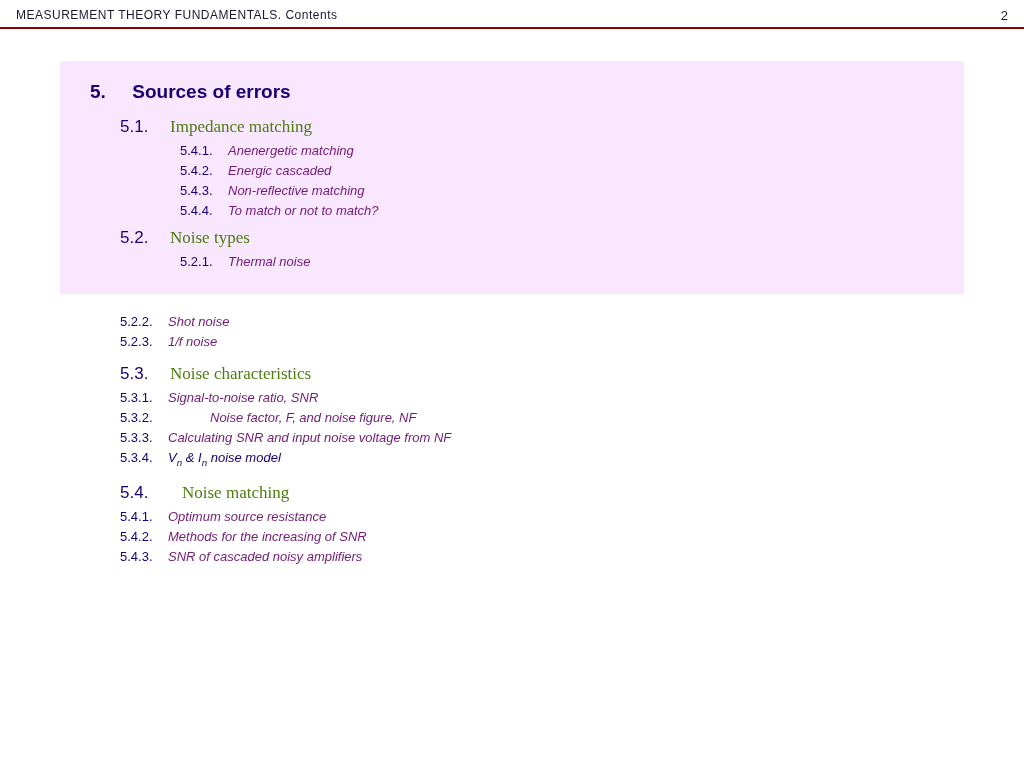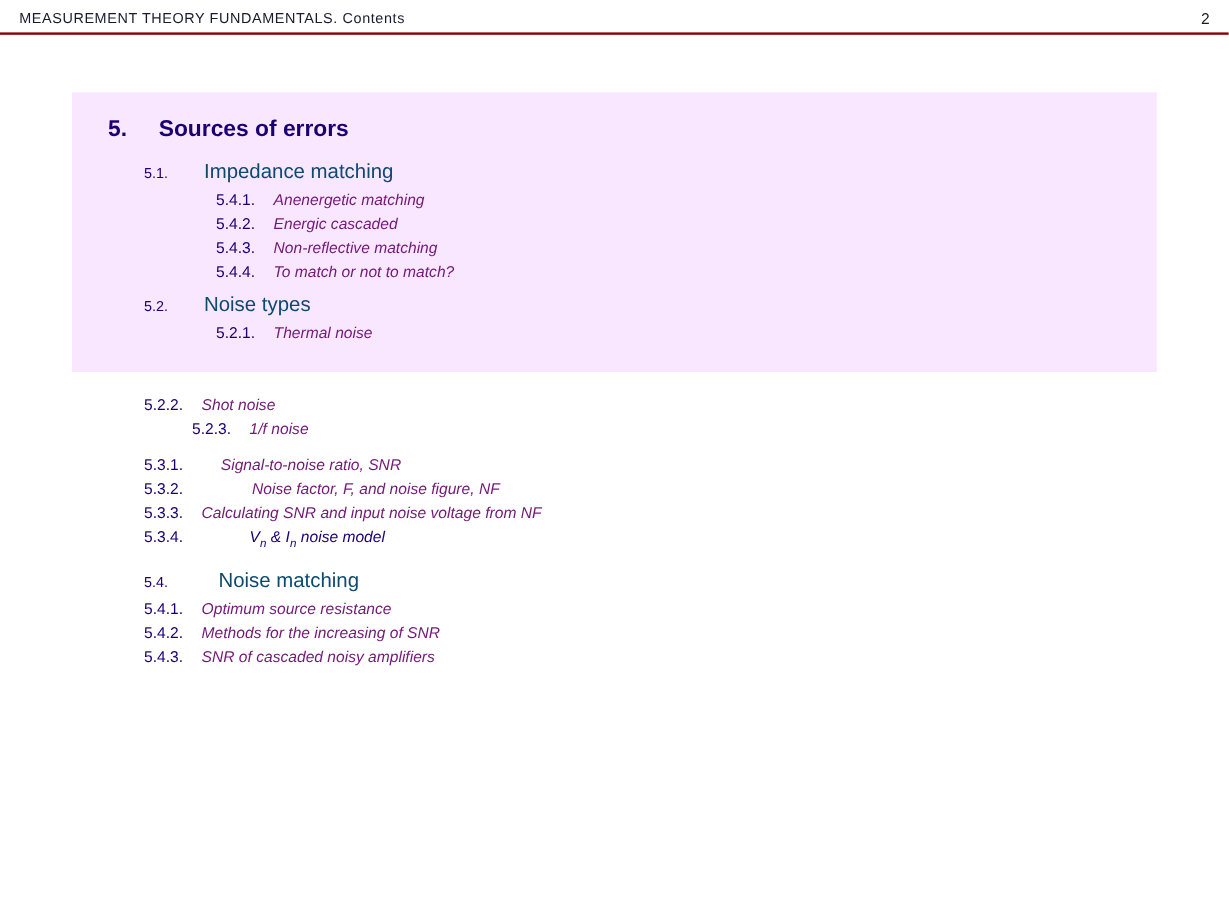--- a/index.html
+++ b/index.html
@@ -31,21 +31,21 @@
       letter-spacing: 0.5px;
     }
 
     .header-page {
       font-size: 13px;
       color: #1a1a2e;
     }
 
     
     .content {
-      padding: 48px 60px;
+      padding: 32px 60px;
     }
 
     
     .toc-box {
       background: #f9e6ff;
       border: none;
       padding: 20px 30px 20px 30px;
       margin-bottom: 20px;
     }
 
@@ -64,30 +64,31 @@
 
     
     .sub1 {
       display: flex;
       align-items: baseline;
       margin-bottom: 6px;
       padding-left: 30px;
     }
 
     .sub1 .num {
-      font-size: 12px;
+      font-size: 17px;
       color: #1a0070;
       min-width: 50px;
       font-weight: normal;
     }
 
     .sub1 .label {
       font-size: 17px;
-      color: #0c4a6e;
-      font-weight: normal;
+      color: #4d7c0f;
+      font-weight: normal;
+      font-family: Liberation Serif, serif;
     }
 
     
     .sub2 {
       display: flex;
       align-items: baseline;
       margin-bottom: 5px;
       padding-left: 90px;
     }
 
@@ -168,40 +169,44 @@
     </div>
 
   </div>
 
   <div class="toc-outside">
 
     <div class="sub2" style="padding-left:0;">
       <span class="num">5.2.2.</span>
       <span class="label">Shot noise</span>
     </div>
-    <div class="sub2" style="padding-left:0;margin-left:40px;">
+    <div class="sub2" style="padding-left:0;">
       <span class="num">5.2.3.</span>
       <span class="label">1/f noise</span>
     </div>
 
     <div class="spacer"></div>
 
-    <div class="sub2" style="padding-left:0;gap:16px;">
+    <div class="sub1" style="padding-left:0;">
+      <span class="num" style="min-width:50px;">5.3.</span>
+      <span class="label">Noise characteristics</span>
+    </div>
+    <div class="sub2" style="padding-left:0;">
       <span class="num">5.3.1.</span>
       <span class="label">Signal-to-noise ratio, SNR</span>
     </div>
     <div class="sub2" style="padding-left:0;gap:42px;">
       <span class="num">5.3.2.</span>
       <span class="label">Noise factor, F, and noise figure, NF</span>
     </div>
     <div class="sub2" style="padding-left:0;">
       <span class="num">5.3.3.</span>
       <span class="label">Calculating SNR and input noise voltage from NF</span>
     </div>
-    <div class="sub2" style="padding-left:0;gap:40px;">
+    <div class="sub2" style="padding-left:0;">
       <span class="num">5.3.4.</span>
       <span class="label" style="font-style:italic; color:#1a0070; font-size:13px;">
         V<sub>n</sub> &amp; I<sub>n</sub> noise model
       </span>
     </div>
 
     <div class="spacer"></div>
 
     <div class="sub1" style="padding-left:0;gap:12px;">
       <span class="num" style="min-width:50px;">5.4.</span>

